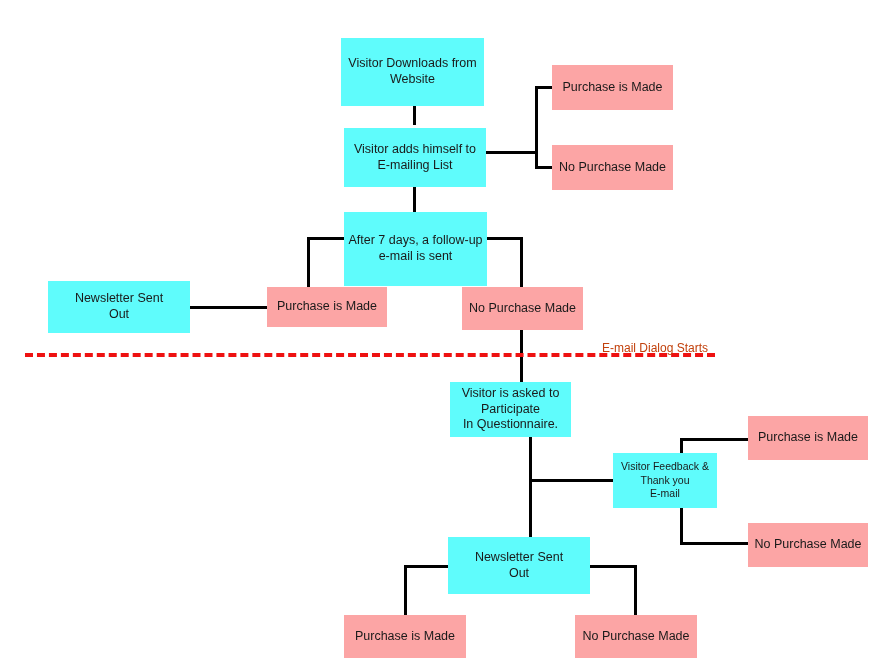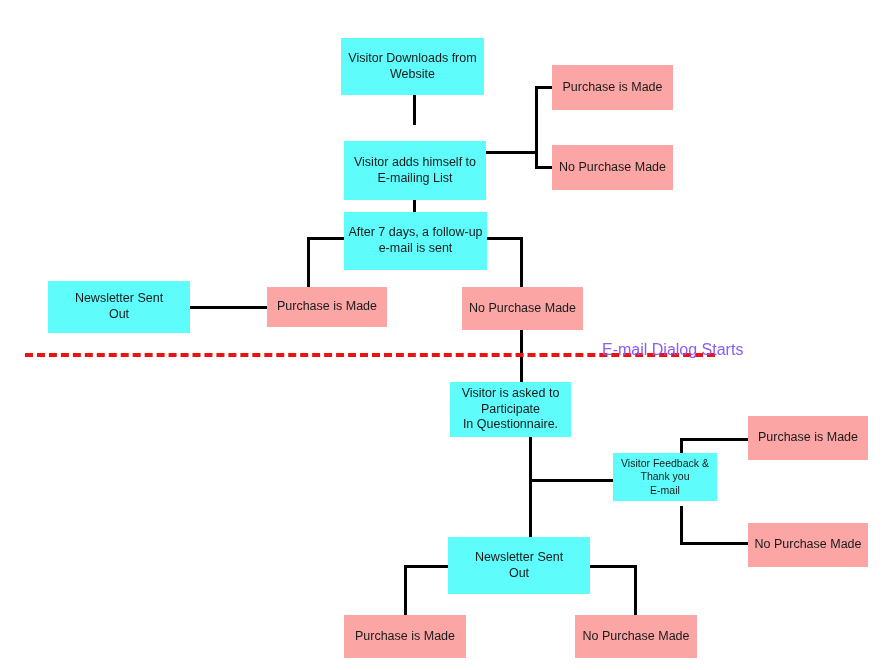--- a/index.html
+++ b/index.html
@@ -44,22 +44,22 @@
   .conn.v { width: 3px; }
 
   .divider {
     position: absolute;
     height: 0;
     border-top: 4px dashed #ee1111;
     z-index: 3;
   }
   .divider-label {
     position: absolute;
-    color: #8b5cf6;
-    font-size: 16px;
+    color: #c2410c;
+    font-size: 12px;
     white-space: nowrap;
     z-index: 4;
   }
 </style>
 </head>
 <body>
 
 <div id="canvas">
 
   <div class="conn v" style="left:413px; top:94px; height:31px;"></div>
@@ -93,45 +93,45 @@
 
   <div class="conn h" style="left:404px; top:565px; width:46px;"></div>
   <div class="conn v" style="left:404px; top:565px; height:52px;"></div>
 
   <div class="conn h" style="left:589px; top:565px; width:48px;"></div>
   <div class="conn v" style="left:634px; top:565px; height:52px;"></div>
 
   <div class="divider" style="left:25px; top:353px; width:690px;"></div>
   <div class="divider-label" style="left:602px; top:341px;">E-mail Dialog Starts</div>
 
-  <div class="node cyan" style="left:341px; top:38px; width:143px; height:57px;">Visitor Downloads from
+  <div class="node cyan" style="left:341px; top:38px; width:143px; height:68px;">Visitor Downloads from
 Website</div>
 
-  <div class="node cyan" style="left:344px; top:141px; width:142px; height:59px;">Visitor adds himself to
+  <div class="node cyan" style="left:344px; top:128px; width:142px; height:59px;">Visitor adds himself to
 E-mailing List</div>
 
   <div class="node yellow" style="left:552px; top:65px; width:121px; height:45px;">Purchase is Made</div>
 
   <div class="node yellow" style="left:552px; top:145px; width:121px; height:45px;">No Purchase Made</div>
 
-  <div class="node cyan" style="left:344px; top:212px; width:143px; height:58px;">After 7 days, a follow-up
+  <div class="node cyan" style="left:344px; top:212px; width:143px; height:74px;">After 7 days, a follow-up
 e-mail is sent</div>
 
   <div class="node yellow" style="left:267px; top:287px; width:120px; height:40px;">Purchase is Made</div>
 
   <div class="node cyan" style="left:48px; top:281px; width:142px; height:52px;">Newsletter Sent
 Out</div>
 
   <div class="node yellow" style="left:462px; top:287px; width:121px; height:43px;">No Purchase Made</div>
 
   <div class="node cyan" style="left:450px; top:382px; width:121px; height:55px;">Visitor is asked to
 Participate
 In Questionnaire.</div>
 
-  <div class="node cyan small" style="left:613px; top:453px; width:104px; height:48px;">Visitor Feedback &amp;
+  <div class="node cyan small" style="left:613px; top:453px; width:104px; height:55px;">Visitor Feedback &amp;
 Thank you
 E-mail</div>
 
   <div class="node yellow" style="left:748px; top:416px; width:120px; height:44px;">Purchase is Made</div>
 
   <div class="node yellow" style="left:748px; top:523px; width:120px; height:44px;">No Purchase Made</div>
 
   <div class="node cyan" style="left:448px; top:537px; width:142px; height:57px;">Newsletter Sent
 Out</div>
 

